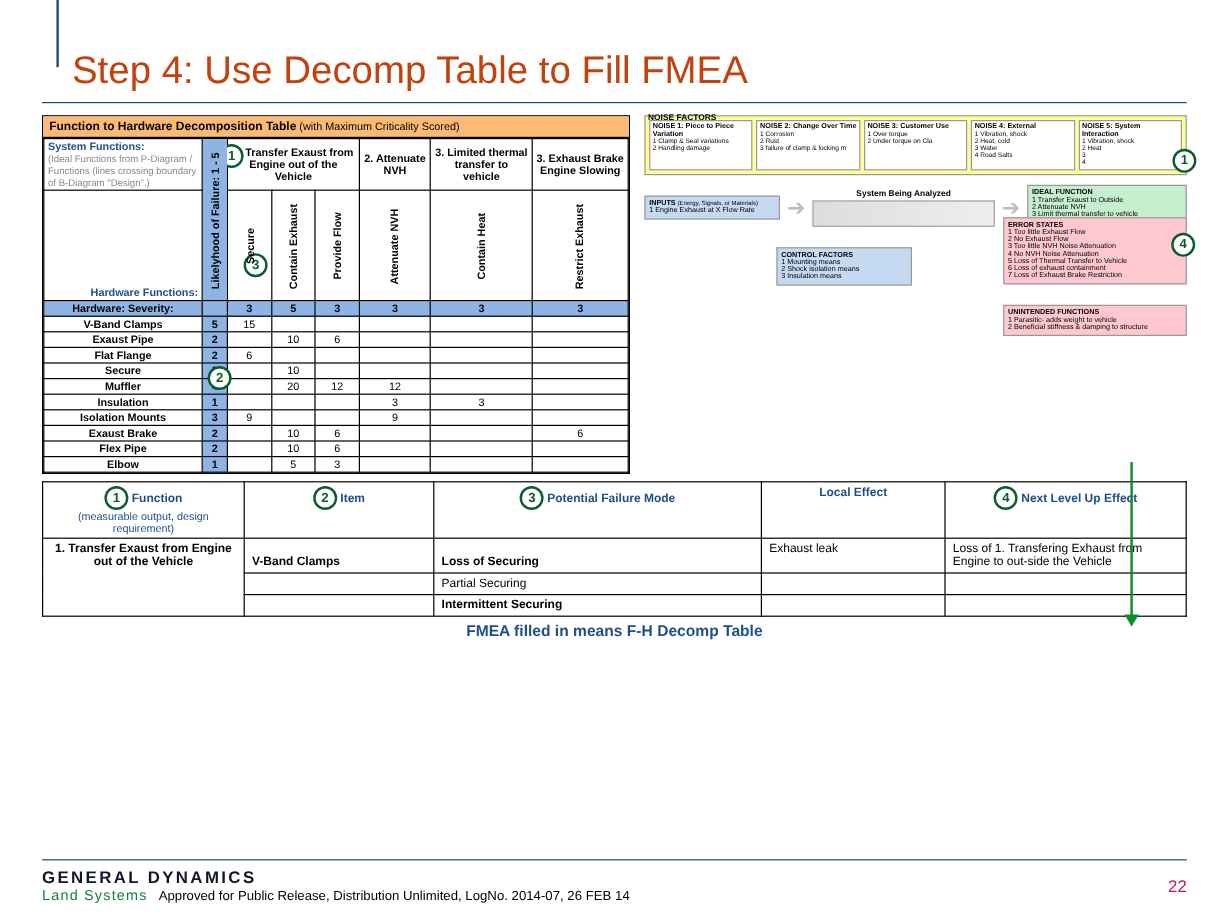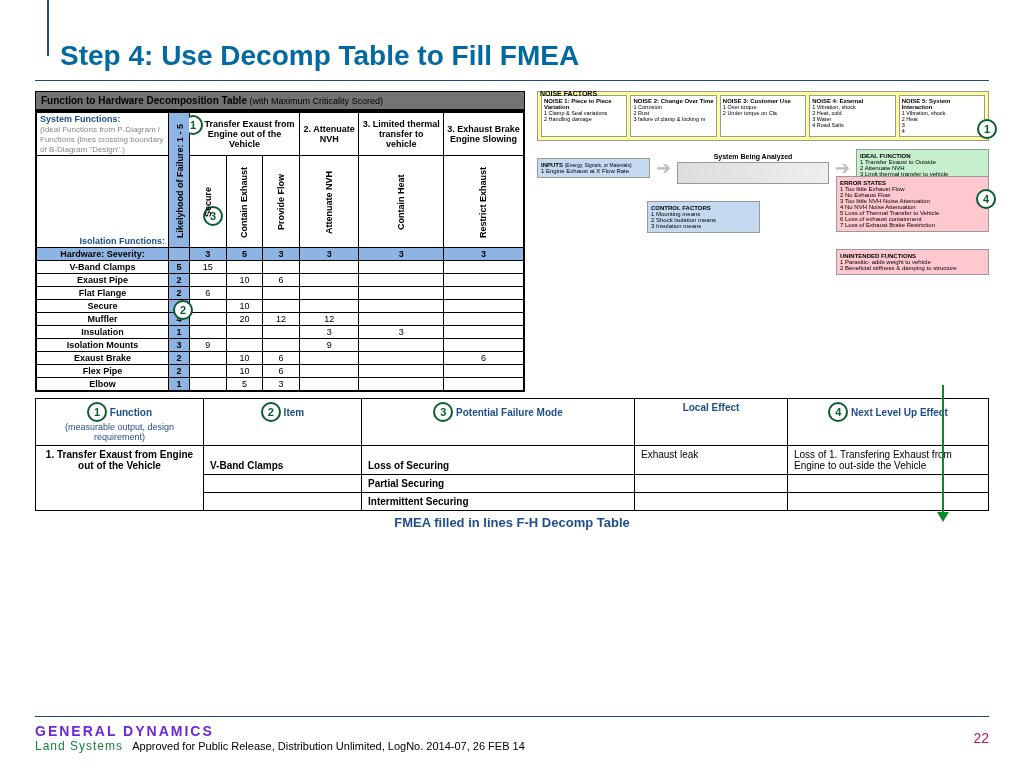--- a/index.html
+++ b/index.html
@@ -1,24 +1,24 @@
 <!DOCTYPE html>
 <html><head>
 <meta charset="utf-8">
 <style>
 body{margin:0;font-family:Arial,sans-serif;background:#fff;width:1024px;height:768px;position:relative;overflow:hidden}
 .page{padding:20px 35px;position:relative;height:728px}
 .vline{position:absolute;left:47px;top:0;width:2px;height:56px;background:#1f497d}
-h1{color:#0369a1;font-size:28px;font-weight:bold;margin:20px 0 8px 25px}
+h1{color:#c2410c;font-size:32px;font-weight:normal;margin:20px 0 8px 25px}
 .hr{height:1px;background:#1f497d;margin-bottom:10px}
 .cols{display:flex;gap:12px}
 .left{flex:0 0 490px}
 .right{flex:1}
 .decomp{border:1px solid #000;font-size:9px}
-.decomp-title{padding:3px 5px;background:#737373;border-bottom:3px solid #000000}
+.decomp-title{padding:3px 5px;background:#fdba74;border-bottom:1px solid #000000}
 .decomp-title b{font-size:10px}
 table.dt{border-collapse:collapse;width:100%}
 table.dt td,table.dt th{border:1px solid #000;padding:1px 3px;text-align:center;font-size:9px}
 .sys-func{color:#1f4e8c;font-weight:bold;text-align:right;font-size:9px}
 .grey{color:#888;font-size:8px;text-align:center}
 .hw-func{color:#1f4e8c;font-weight:bold;text-align:right!important;vertical-align:bottom;font-size:9px}
 .vert{writing-mode:vertical-rl;transform:rotate(180deg);padding:3px 0!important;font-weight:bold;height:85px}
 .sev-row td{background:#8db4e2;font-weight:bold}
 .like-col{background:#8db4e2;width:14px;font-weight:bold}
 .row-name{text-align:left;font-weight:bold}
@@ -35,21 +35,21 @@
 .ideal{background:#c6efce;border:1px solid #999;padding:3px;width:125px;font-size:6px}
 .err{background:#ffc7ce;border:1px solid #999;padding:3px;width:145px;font-size:6px;position:absolute;right:0;top:85px}
 .unint{background:#ffc7ce;border:1px solid #999;padding:3px;width:145px;font-size:6px;position:absolute;right:0;top:158px}
 .ctrl{background:#c5d9f1;border:1px solid #999;padding:3px;width:105px;font-size:6px;position:absolute;left:110px;top:110px}
 .arrow{color:#bbb;font-size:18px}
 .fmea{margin-top:6px;border-collapse:collapse;width:100%;font-size:10px}
 .fmea td,.fmea th{border:1px solid #000;padding:3px 6px;vertical-align:top}
 .fmea th{color:#1f4e8c;font-weight:bold;text-align:center}
 .fmea-caption{text-align:center;color:#1f4e8c;font-weight:bold;font-size:13px;margin-top:4px}
 .footer{position:absolute;bottom:15px;left:35px;right:35px;border-top:1px solid #1f497d;padding-top:6px;display:flex;align-items:center;font-size:11px}
-.logo{color:#6d28d9;font-weight:bold;letter-spacing:2px;font-size:14px}
+.logo{color:#0f172a;font-weight:bold;letter-spacing:2px;font-size:14px}
 .logo2{color:#15803d;font-size:12px;letter-spacing:1px}
 .pgnum{margin-left:auto;color:#be185d;font-size:14px}
 .green-arrow{position:absolute;right:80px;top:385px;width:2px;height:135px;background:#0a8c2c}
 .green-arrow:after{content:"";position:absolute;bottom:-8px;left:-5px;border:6px solid transparent;border-top:10px solid #0a8c2c}
 </style>
 </head>
 <body>
 
 <div class="page">
 <div class="vline"></div>
@@ -67,21 +67,21 @@
    <tbody>
               <tr>
     <td style="width:125px;text-align:left;vertical-align:top"><span class="sys-func">System  Functions:</span><br><span class="grey">(Ideal Functions from P-Diagram / Functions (lines crossing boundary of B-Diagram "Design".)</span></td>
     <td class="vert like-col" rowspan="2">Likelyhood of Failure: 1 - 5</td>
     <td colspan="3" style="font-weight:bold">1. Transfer Exaust from Engine out of the Vehicle</td>
     <td style="font-weight:bold">2. Attenuate NVH</td>
     <td style="font-weight:bold">3. Limited thermal transfer to vehicle</td>
     <td style="font-weight:bold">3. Exhaust Brake Engine Slowing</td>
    </tr>
    <tr>
-    <td class="hw-func">Isolation Functions:</td>
+    <td class="hw-func">Hardware Functions:</td>
     <td class="vert">Secure</td>
     <td class="vert">Contain Exhaust</td>
     <td class="vert">Provide Flow</td>
     <td class="vert">Attenuate NVH</td>
     <td class="vert">Contain Heat</td>
     <td class="vert">Restrict Exhaust</td>
    </tr>
    <tr class="sev-row">
     <td class="row-name">Hardware:    Severity:</td>
                 <td class="like-col"></td>
@@ -262,33 +262,33 @@
  </tr>
  <tr>
   <td rowspan="3" style="font-weight:bold;text-align:center">1. Transfer Exaust from Engine out of the Vehicle</td>
   <td style="font-weight:bold;vertical-align:bottom">V-Band Clamps</td>
   <td style="font-weight:bold;vertical-align:bottom">Loss of Securing</td>
   <td>Exhaust leak</td>
   <td>Loss of 1. Transfering Exhaust from Engine to out-side the Vehicle</td>
  </tr>
  <tr>
           <td></td>
-          <td style="font-weight:bold">Partial Securing</td>
+          <td style="font-weight:normal">Partial Securing</td>
           <td></td>
           <td></td>
         </tr>
  <tr>
           <td></td>
           <td style="font-weight:bold">Intermittent Securing</td>
           <td></td>
           <td></td>
         </tr>
 </tbody>
     </table>
-<div class="fmea-caption">FMEA  filled in lines F-H Decomp Table</div>
+<div class="fmea-caption">FMEA  filled in means F-H Decomp Table</div>
 
 <div class="footer">
  <div>
   <div class="logo">GENERAL DYNAMICS</div>
   <span class="logo2">Land Systems</span>
   &nbsp;&nbsp;<span>Approved for Public Release, Distribution Unlimited, LogNo. 2014-07, 26 FEB 14</span>
  </div>
  <div class="pgnum">22</div>
 </div>
 </div>

